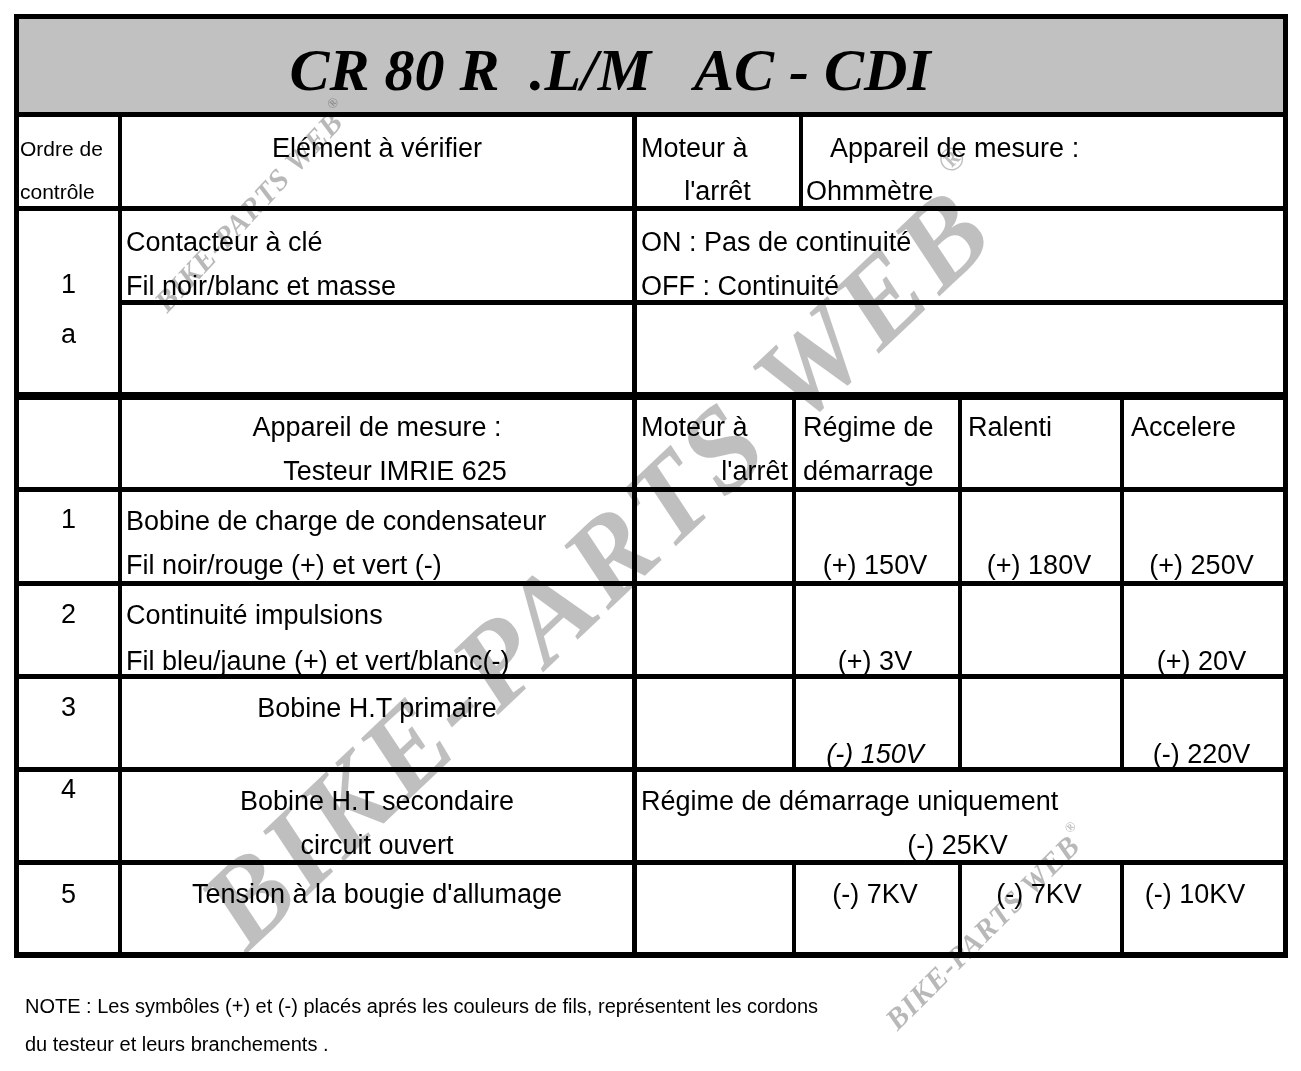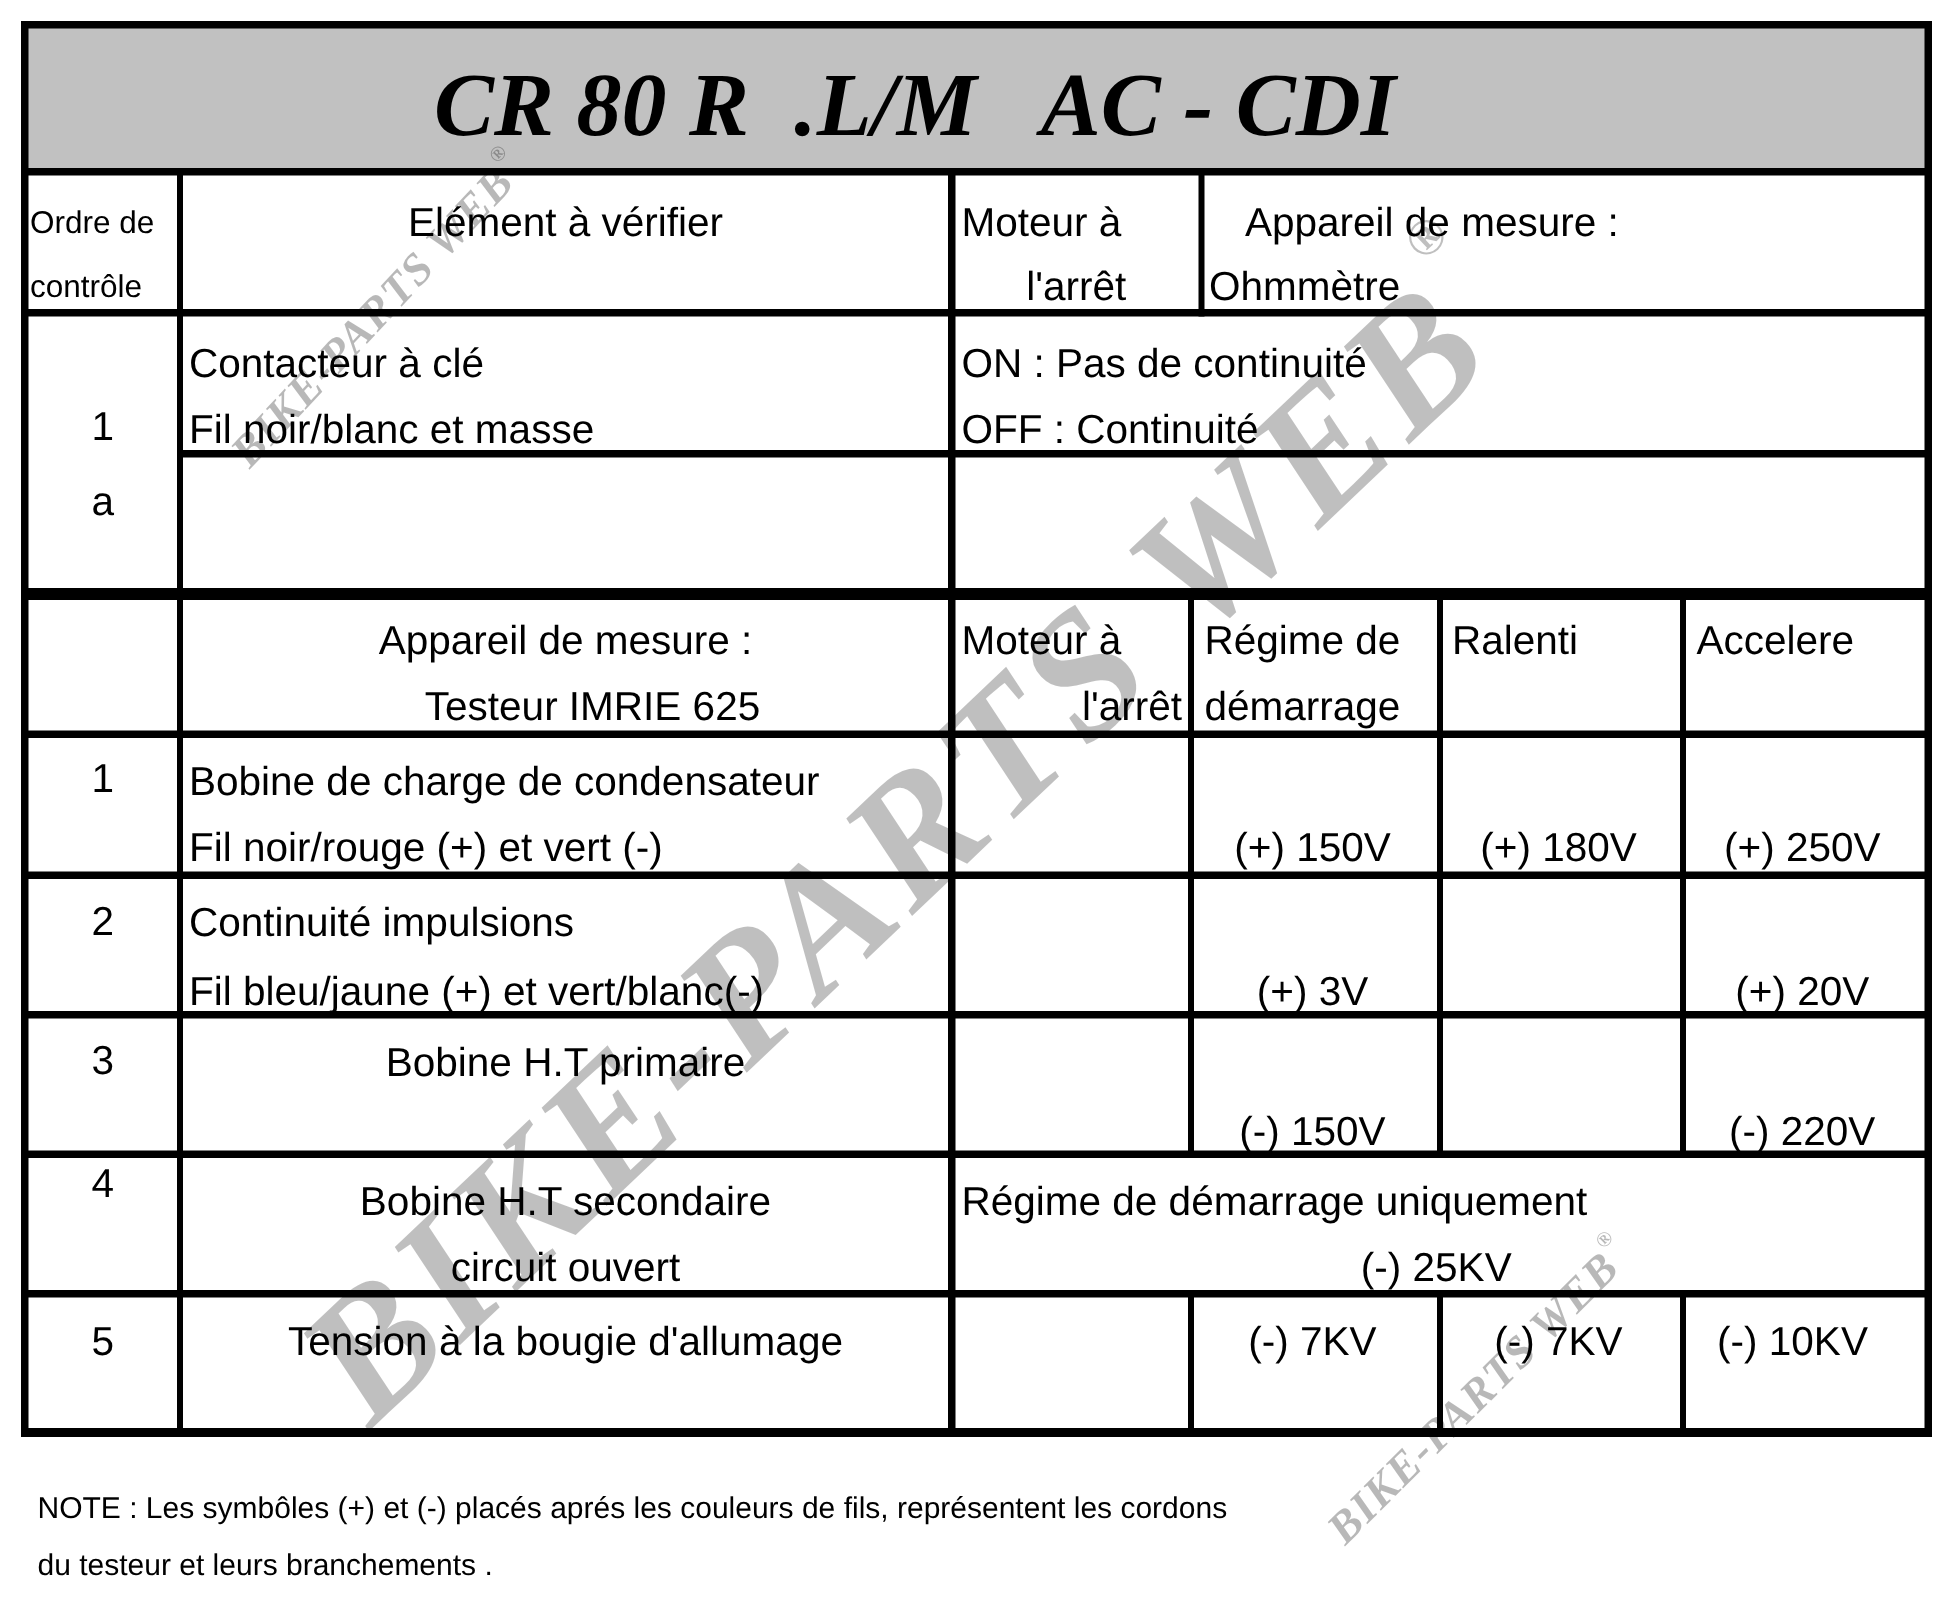--- a/index.html
+++ b/index.html
@@ -102,21 +102,21 @@
   <div class="txt ctr" style="left:1120px;top:549px;width:163px;">(+) 250V</div>
 
   <div class="txt ctr" style="left:19px;top:598px;width:99px;">2</div>
   <div class="txt" style="left:126px;top:599px;">Continuité impulsions</div>
   <div class="txt" style="left:126px;top:645px;">Fil bleu/jaune (+) et vert/blanc(-)</div>
   <div class="txt ctr" style="left:792px;top:645px;width:166px;">(+) 3V</div>
   <div class="txt ctr" style="left:1120px;top:645px;width:163px;">(+) 20V</div>
 
   <div class="txt ctr" style="left:19px;top:691px;width:99px;">3</div>
   <div class="txt ctr" style="left:122px;top:692px;width:510px;">Bobine H.T primaire</div>
-  <div class="txt ctr" style="left:792px;top:738px;width:166px;">(-) 150V</div>
+  <div class="txt ctr" style="left:792px;top:738px;width:166px;font-style:italic;">(-) 150V</div>
   <div class="txt ctr" style="left:1120px;top:738px;width:163px;">(-) 220V</div>
 
   <div class="txt ctr" style="left:19px;top:773px;width:99px;">4</div>
   <div class="txt ctr" style="left:122px;top:829px;width:510px;">circuit ouvert</div>
   <div class="txt ctr" style="left:122px;top:785px;width:510px;">Bobine H.T secondaire</div>
   <div class="txt" style="left:641px;top:785px;">Régime de démarrage uniquement</div>
   <div class="txt ctr" style="left:632px;top:829px;width:651px;">(-) 25KV</div>
 
   <div class="txt ctr" style="left:19px;top:878px;width:99px;">5</div>
   <div class="txt ctr" style="left:122px;top:878px;width:510px;">Tension à la bougie d'allumage</div>

